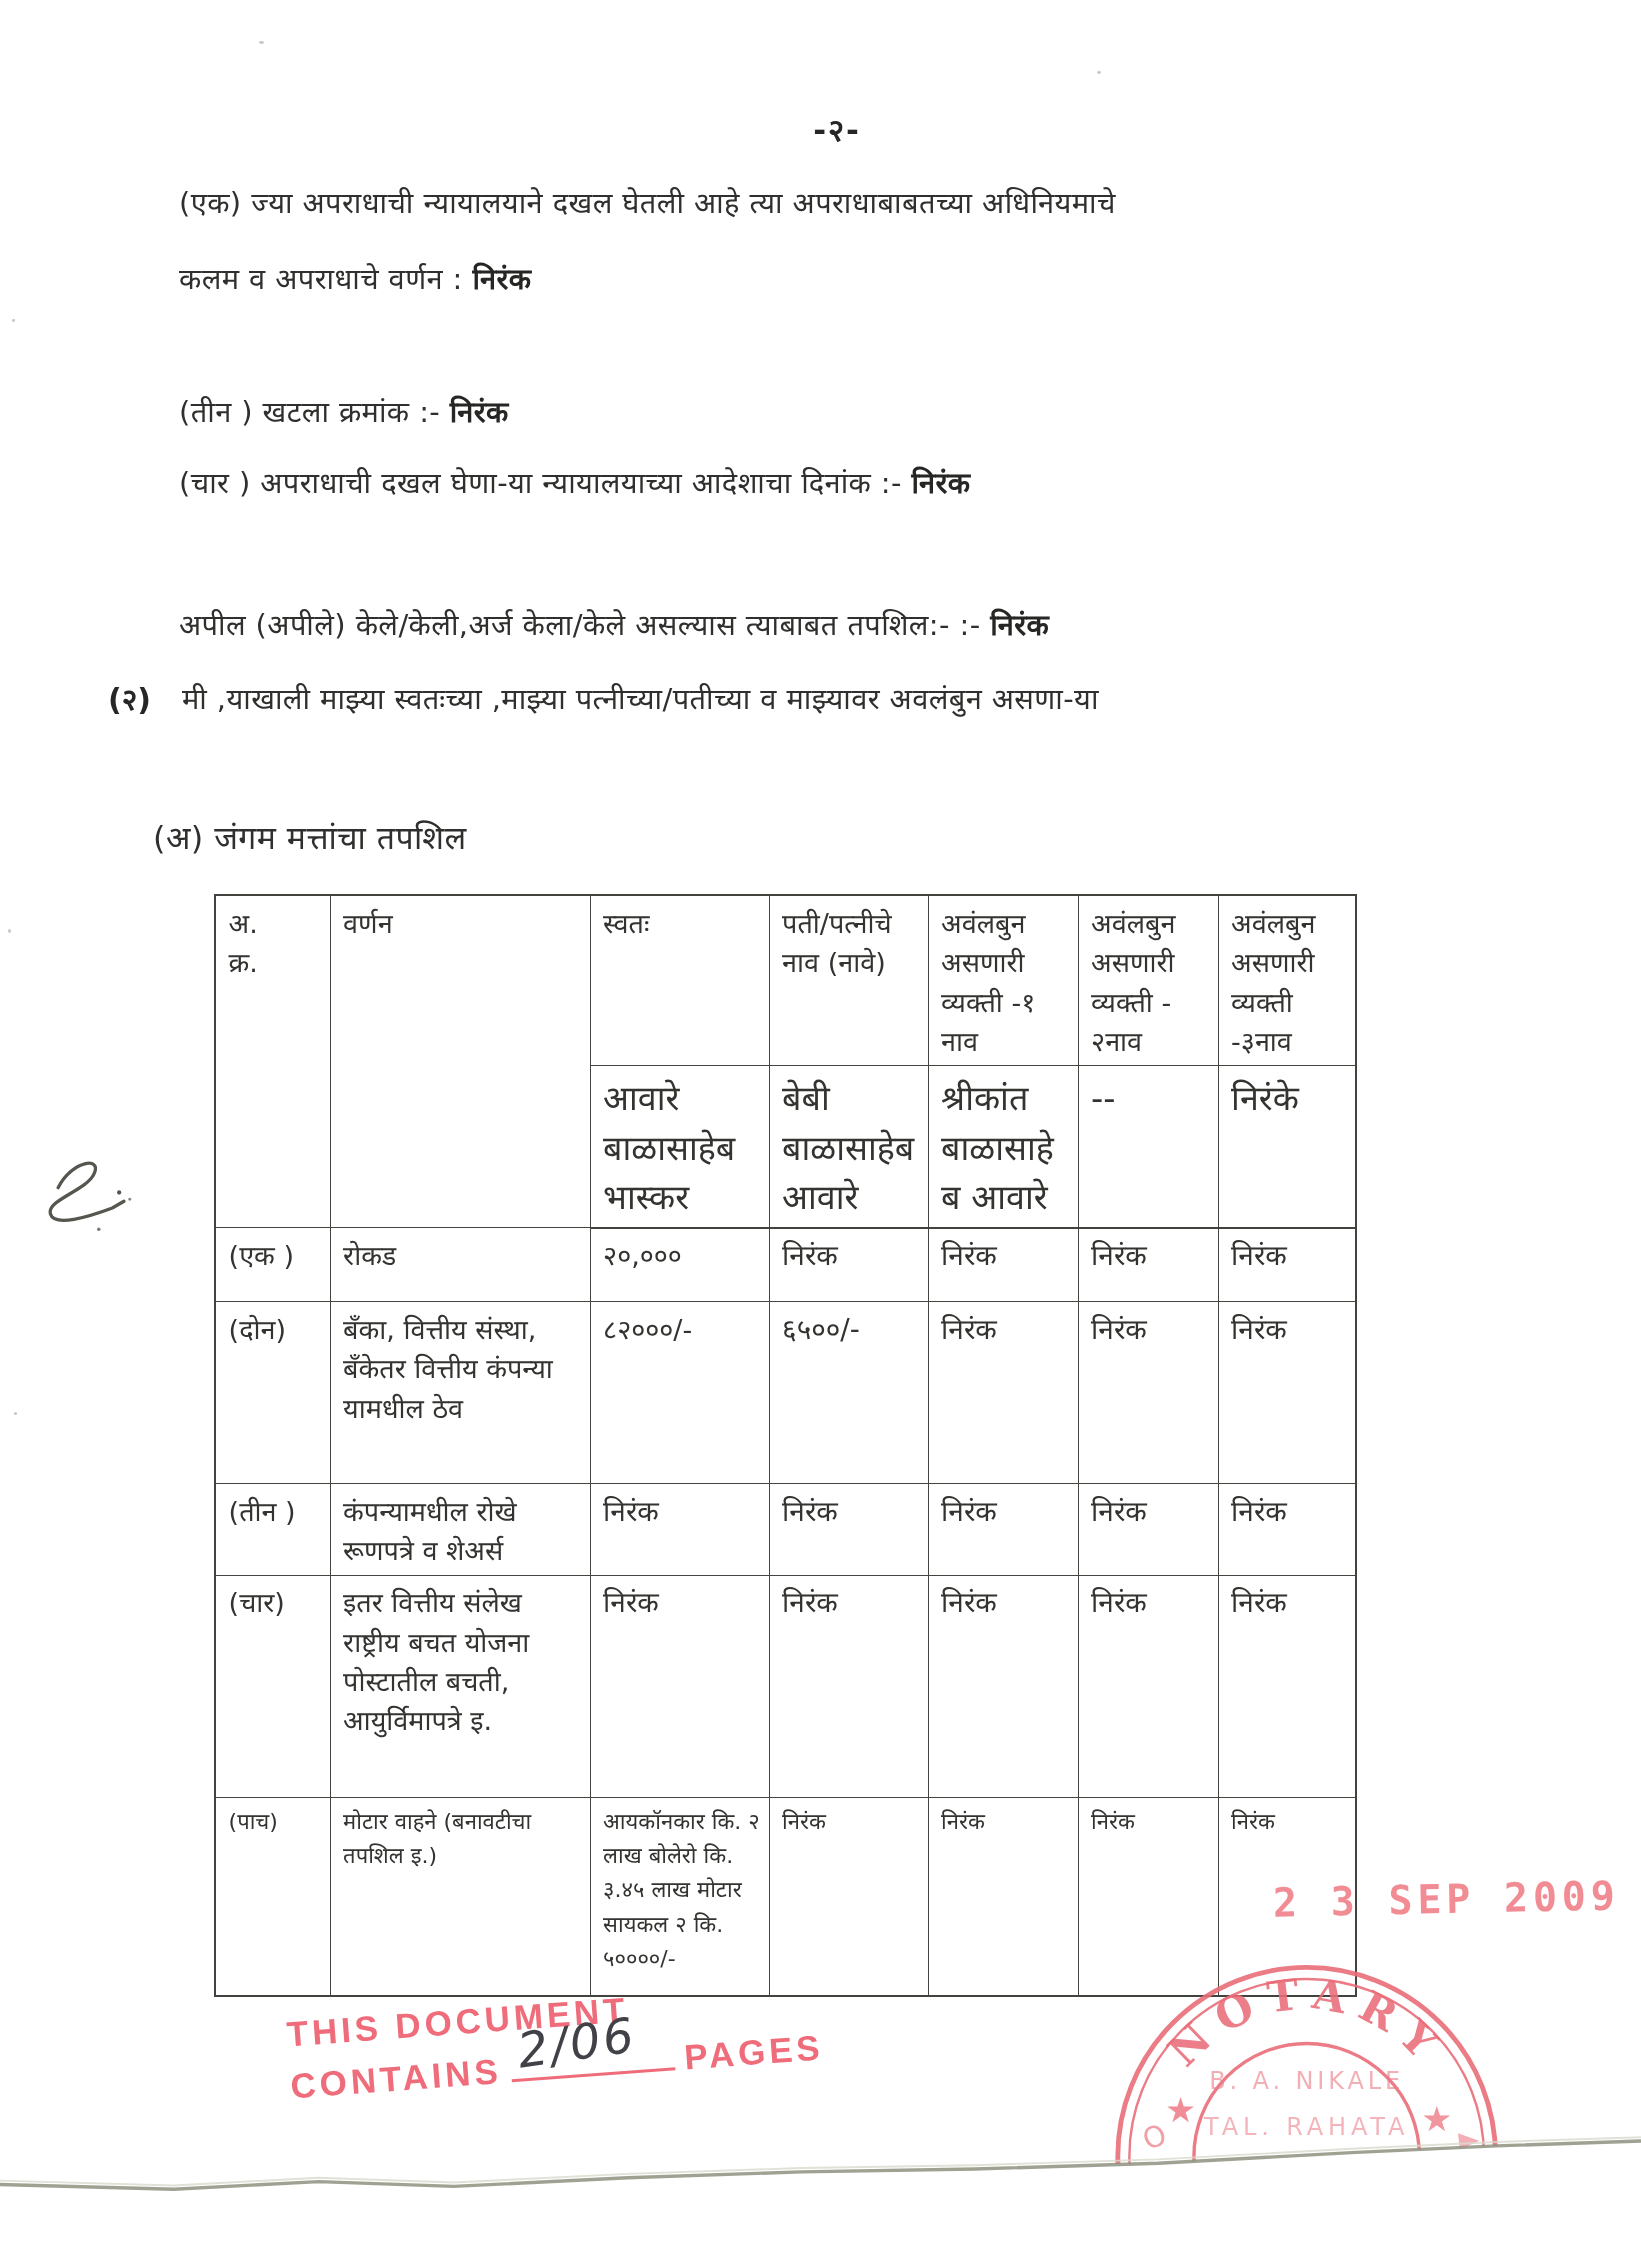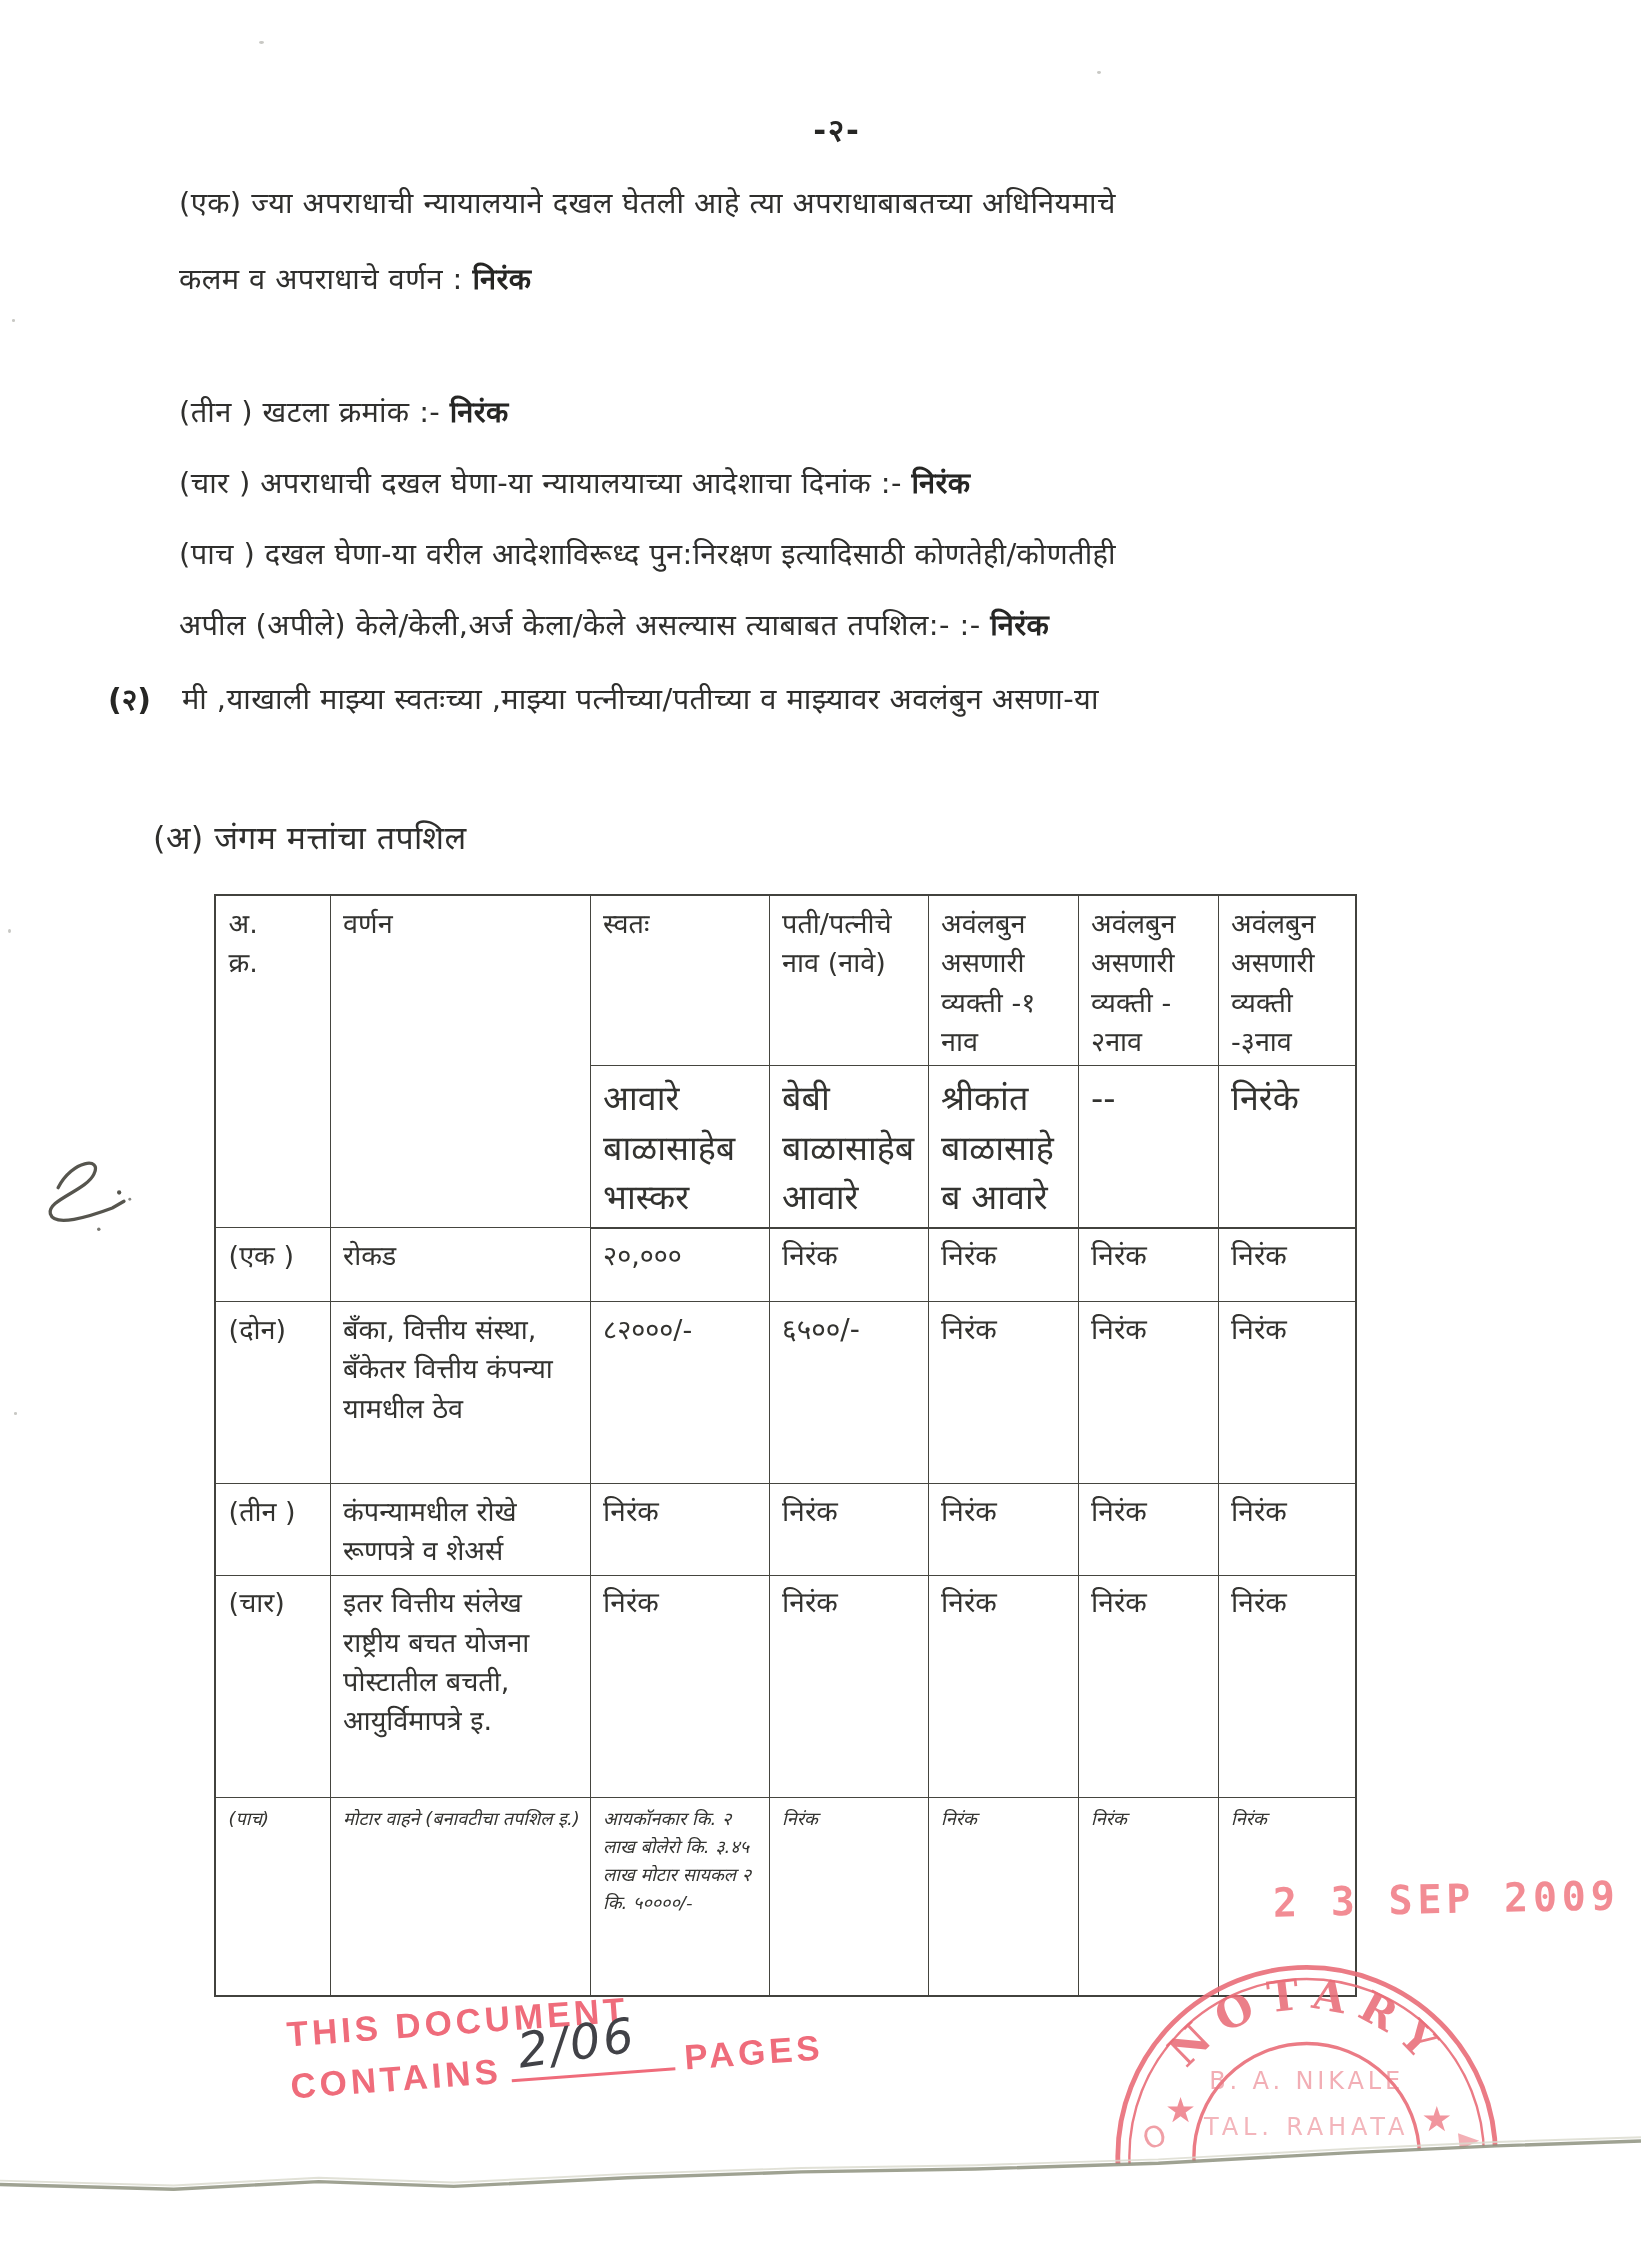--- a/index.html
+++ b/index.html
@@ -33,21 +33,21 @@
   }
   th.srhead { white-space:pre-line; }
   tr.hrow1 { height:153px; }
   tr.hrow2 { height:120px; }
   tr.hrow2 td { font-size:34px; border-bottom:2.9px solid #42423e; }
   tr.r0 { height:74px; }
   tr.r1 { height:182px; }
   tr.r2 { height:90px; }
   tr.r3 { height:222px; }
   tr.r4 { height:199px; }
-  tr.r4 td { font-size:18px; line-height:1.55;font-style:italic; }
+  tr.r4 td { font-size:22px; line-height:1.55; }
   td.num, tr td.val { font-size:28px; }
   
   .stamp-date {
     position:absolute; left:1273px; top:1876px;
     font-family:"DejaVu Sans Mono", monospace; font-weight:bold;
     font-size:40px; color:#f2868f; letter-spacing:4.8px;
     transform:rotate(-1.2deg); opacity:.95; white-space:nowrap;
   }
   .stamp-contains {
     position:absolute; left:288px; top:1995px; transform:rotate(-4.2deg);
@@ -79,23 +79,20 @@
     <span>(एक) ज्या अपराधाची न्यायालयाने दखल घेतली आहे त्या अपराधाबाबतच्या अधिनियमाचे</span><span class="b"></span>
   </div>
   <div class="line" style="top:258px">
     <span>कलम व अपराधाचे वर्णन : </span><span class="b">निरंक</span>
   </div>
   <div class="line" style="top:391px">
     <span>(तीन ) खटला क्रमांक :- </span><span class="b">निरंक</span>
   </div>
   <div class="line" style="top:462px">
     <span>(चार ) अपराधाची दखल घेणा-या न्यायालयाच्या आदेशाचा दिनांक   :- </span><span class="b">निरंक</span>
-  </div>
-  <div class="line" style="top:533px">
-    <span>(पाच ) दखल घेणा-या वरील आदेशाविरूध्द पुन:निरक्षण इत्यादिसाठी कोणतेही/कोणतीही</span><span class="b"></span>
   </div>
   <div class="line" style="top:604px">
     <span>अपील (अपीले) केले/केली,अर्ज केला/केले असल्यास त्याबाबत तपशिल:-    :- </span><span class="b">निरंक</span>
   </div>
 
   <div class="sec2-label" style="top:678px">(२)</div>
   <div class="line" style="top:678px;left:182px">मी ,याखाली माझ्या स्वतःच्या ,माझ्या पत्नीच्या/पतीच्या व माझ्यावर अवलंबुन असणा-या</div>
   <div class="line" style="top:815px;left:153px;font-size:32px">(अ) जंगम मत्तांचा तपशिल</div>
 
   <table class="assets">

